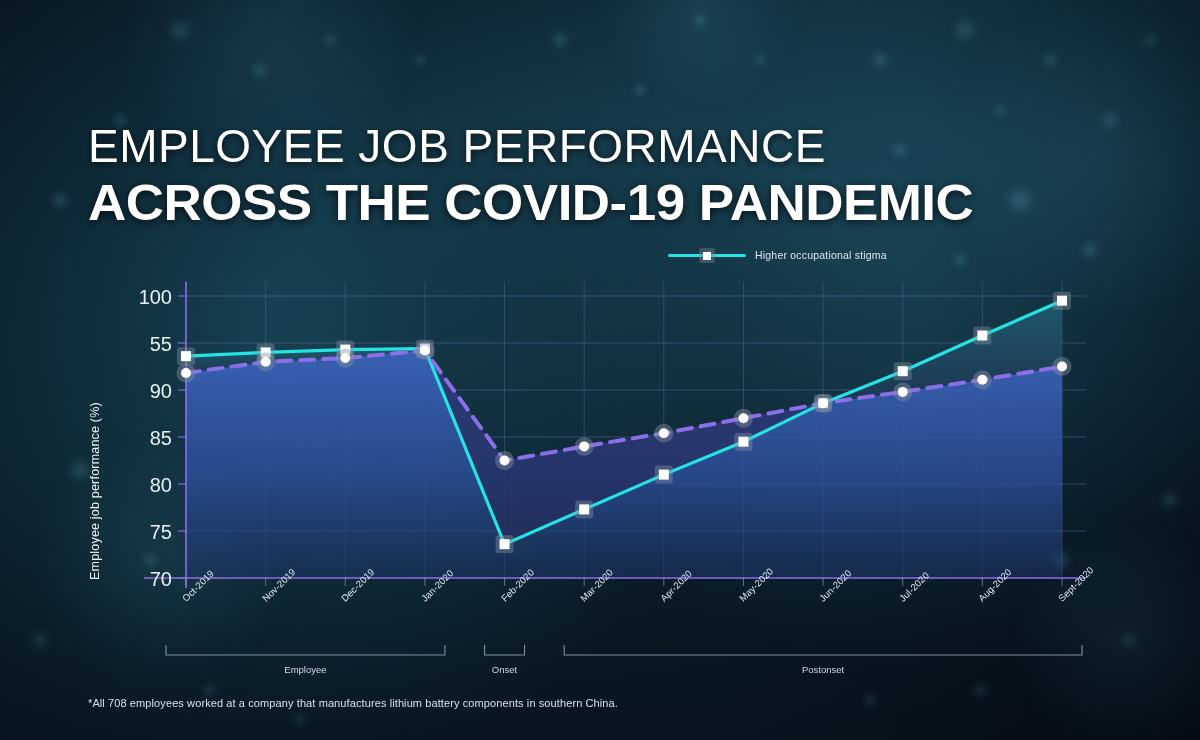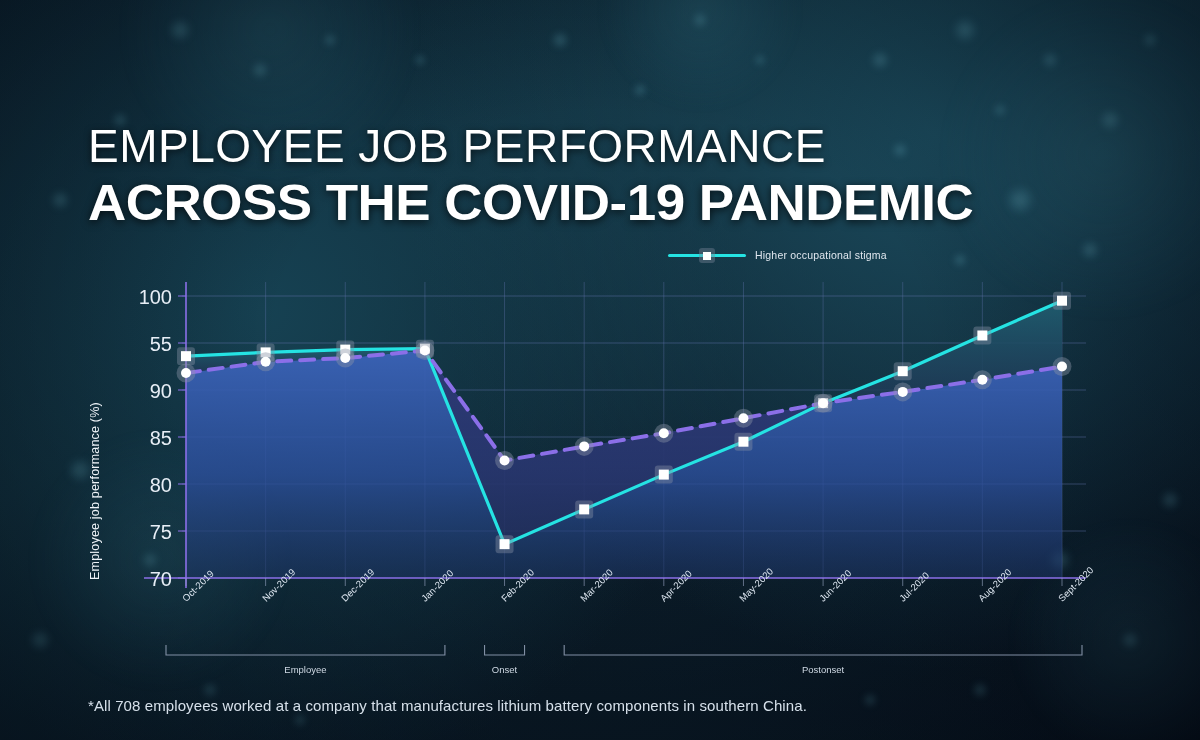--- a/index.html
+++ b/index.html
@@ -99,21 +99,21 @@
     font-size:9.5px; color:#dde6f0; white-space:nowrap;
     transform:rotate(-45deg); transform-origin:left top;
     letter-spacing:0.1px;
   }
   .phase-label {
     position:absolute; z-index:5; font-size:9.5px; color:#cfd9e4; white-space:nowrap;
     transform:translateX(-50%);
   }
   #footnote {
     position:absolute; left:88px; top:697px; z-index:6;
-    font-size:15px; color:#d6e0ea; letter-spacing:0.1px;
+    font-size:11px; color:#d6e0ea; letter-spacing:0.1px;
   }
 </style>
 </head>
 <body>
 
 <div id="bg">
   <div class="base"></div>
   <div class="virus v1"></div>
   <div class="virus v2"></div>
   <div class="virus v3"></div>

